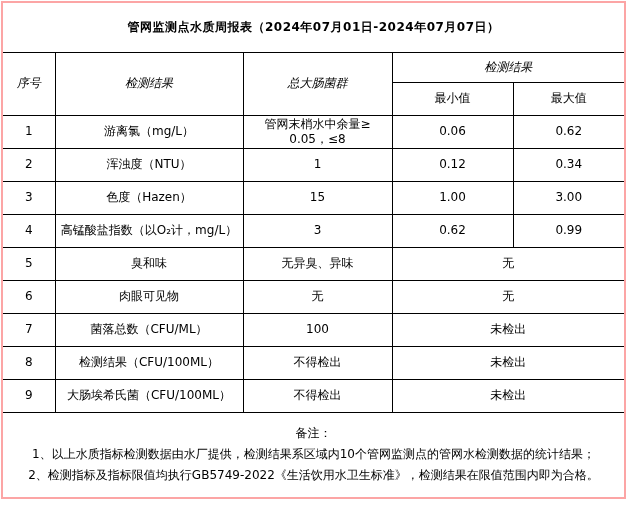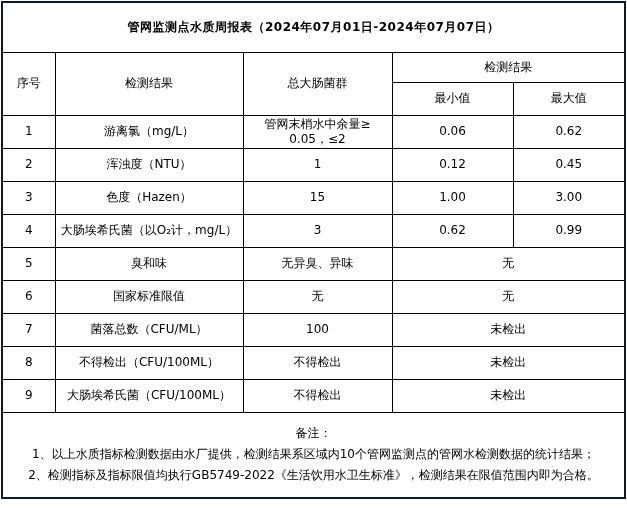--- a/index.html
+++ b/index.html
@@ -12,40 +12,40 @@
     color: #000000;
   }
   .report-wrap {
     padding: 1px;
     box-sizing: border-box;
   }
   table.report {
     border-collapse: collapse;
     table-layout: fixed;
     width: 623px;
-    border: 2px solid #0f172a;
+    border: 2px solid #fca5a5;
     background: #ffffff;
   }
   table.report td {
     border: 1px solid #000000;
     text-align: center;
     vertical-align: middle;
     font-size: 12px;
     line-height: 1.25;
     padding: 1px 2px;
     overflow: hidden;
     box-sizing: border-box;
   }
   td.title-cell {
     font-size: 15px;
     font-weight: bold;
     height: 50px;
     letter-spacing: 0.5px;
   }
-  tr.hdr-top td { height: 30px; }
+  tr.hdr-top td { height: 30px; font-style: italic; }
   tr.hdr-bot td { height: 33px; margin-left: 40px; }
   tr.data-row td { height: 33px; }
   td.limit-cell { white-space: pre-line; }
   td.notes-cell {
     height: 86px;
     text-align: left;
     vertical-align: top;
     padding: 7px 5px 4px 4px;
   }
   .note-line {
@@ -80,67 +80,67 @@
     </tr>
     <tr class="hdr-bot">
       <td>最小值</td>
       <td>最大值</td>
     </tr>
 
     <tr class="data-row">
       <td>1</td>
       <td>游离氯（mg/L）</td>
       <td class="limit-cell">管网末梢水中余量≥
-0.05，≤2</td>
+0.05，≤8</td>
       <td>0.06</td>
       <td>0.62</td>
     </tr>
     <tr class="data-row">
       <td>2</td>
       <td>浑浊度（NTU）</td>
       <td class="limit-cell">1</td>
       <td>0.12</td>
-      <td>0.45</td>
+      <td>0.34</td>
     </tr>
     <tr class="data-row">
       <td>3</td>
       <td>色度（Hazen）</td>
       <td class="limit-cell">15</td>
       <td>1.00</td>
       <td>3.00</td>
     </tr>
     <tr class="data-row">
       <td>4</td>
-      <td>大肠埃希氏菌（以O₂计，mg/L）</td>
+      <td>高锰酸盐指数（以O₂计，mg/L）</td>
       <td class="limit-cell">3</td>
       <td>0.62</td>
       <td>0.99</td>
     </tr>
 
     <tr class="data-row">
       <td>5</td>
       <td>臭和味</td>
       <td class="limit-cell">无异臭、异味</td>
       <td colspan="2">无</td>
     </tr>
     <tr class="data-row">
       <td>6</td>
-      <td>国家标准限值</td>
+      <td>肉眼可见物</td>
       <td class="limit-cell">无</td>
       <td colspan="2">无</td>
     </tr>
     <tr class="data-row">
       <td>7</td>
       <td>菌落总数（CFU/ML）</td>
       <td class="limit-cell">100</td>
       <td colspan="2">未检出</td>
     </tr>
     <tr class="data-row">
       <td>8</td>
-      <td>不得检出（CFU/100ML）</td>
+      <td>检测结果（CFU/100ML）</td>
       <td class="limit-cell">不得检出</td>
       <td colspan="2">未检出</td>
     </tr>
     <tr class="data-row">
       <td>9</td>
       <td>大肠埃希氏菌（CFU/100ML）</td>
       <td class="limit-cell">不得检出</td>
       <td colspan="2">未检出</td>
     </tr>
 

